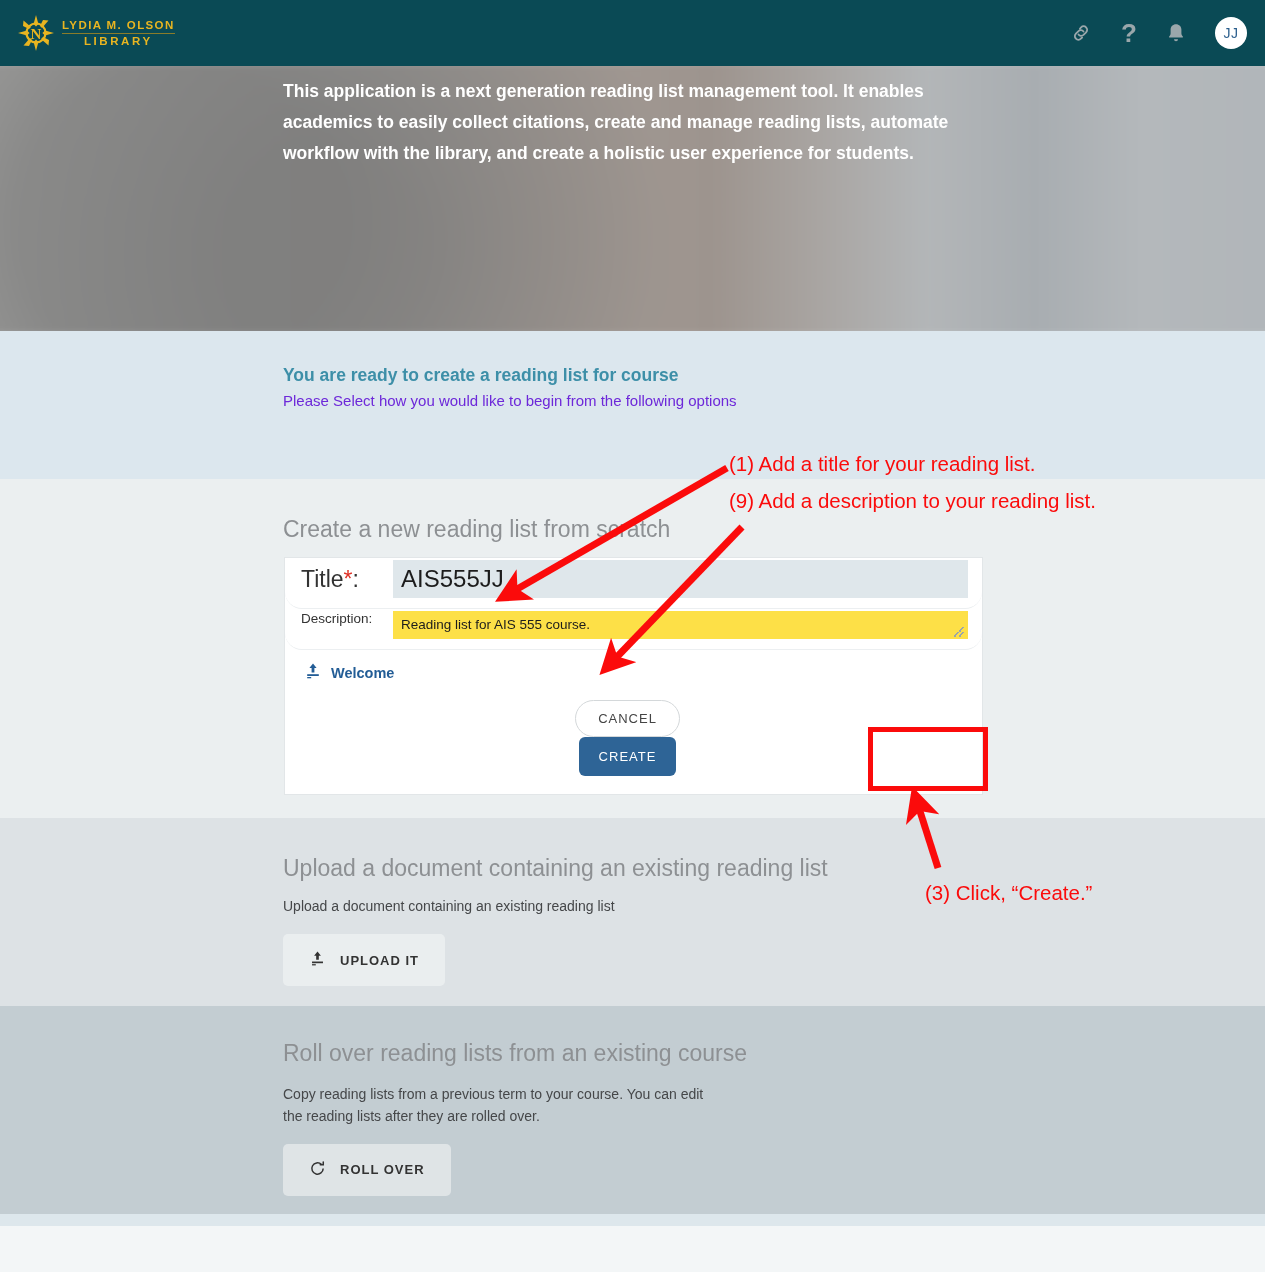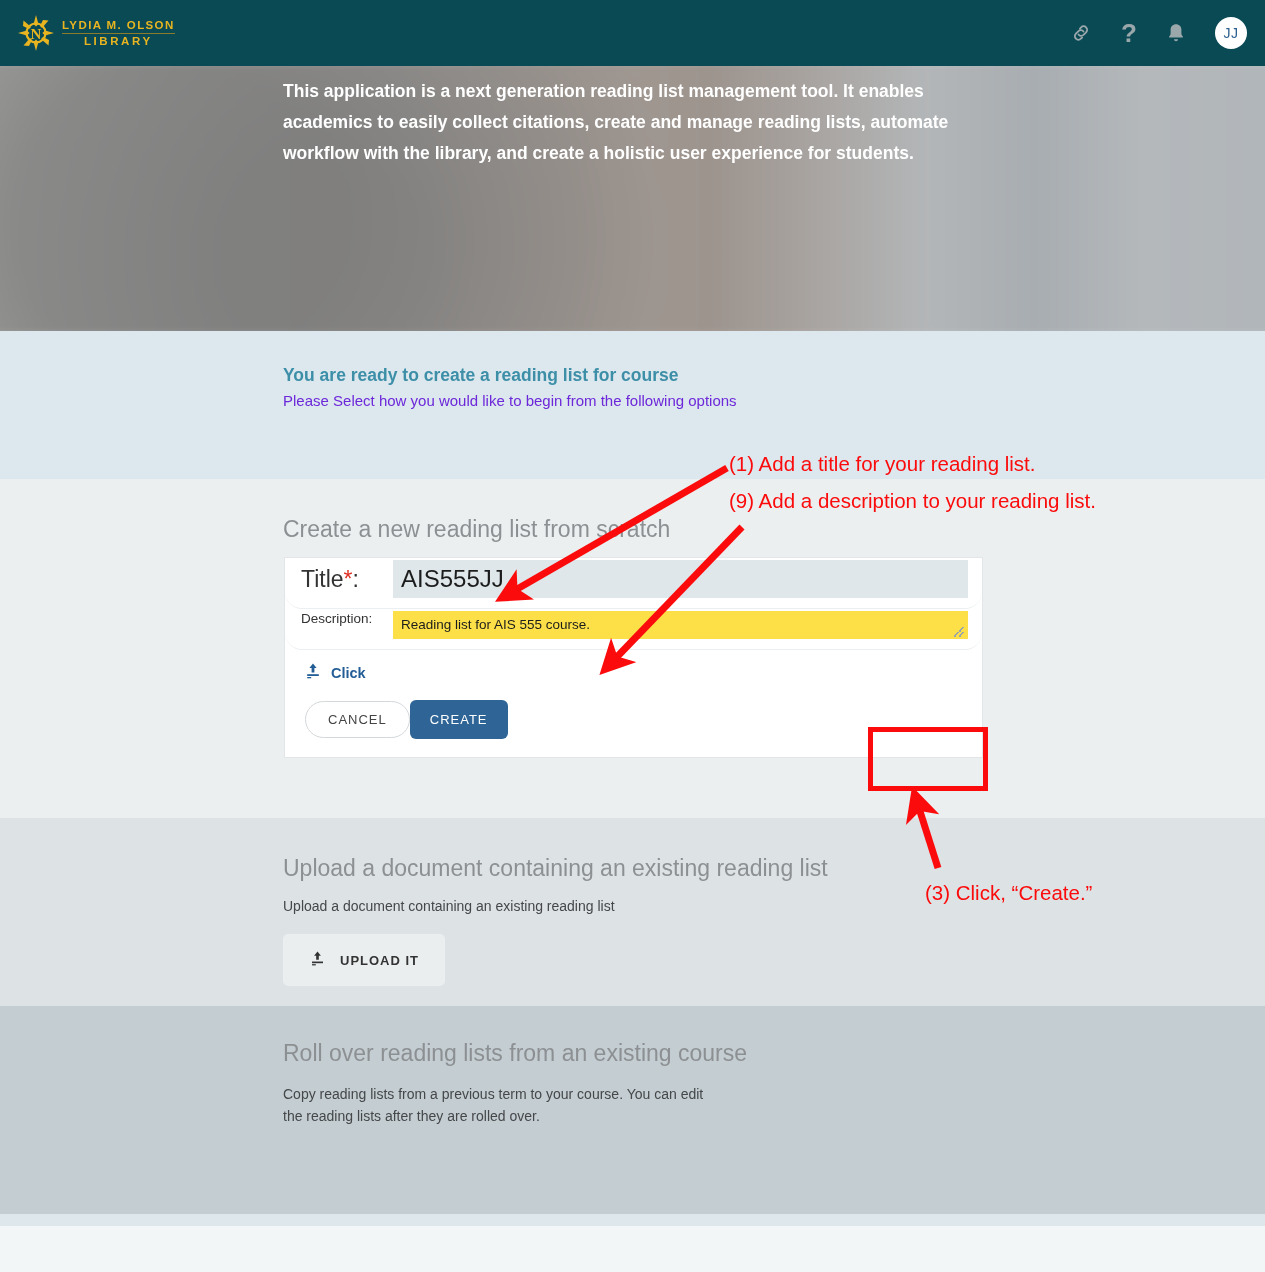--- a/index.html
+++ b/index.html
@@ -134,21 +134,22 @@
       linear-gradient(135deg, transparent 0 45%, #9aa5ab 45% 55%, transparent 55% 100%),
       linear-gradient(135deg, transparent 0 70%, #9aa5ab 70% 80%, transparent 80% 100%);
   }
   .import-row {
     display: flex; align-items: center; gap: 9px;
     padding: 12px 16px 10px 19px;
   }
   .import-label { color: #235d96; font-size: 14.5px; font-weight: bold; }
   .btn-row {
     display: flex; align-items: center; 
-    padding: 6px 20px 18px 20px;
+    padding: 6px 20px 18px 8px;
+    flex-direction: column;
   }
   .btn-cancel {
     background: #ffffff; border: 1px solid #d4d8da; border-radius: 20px;
     font-family: "Liberation Sans", sans-serif;
     font-size: 13px; letter-spacing: 1px; color: #444;
     padding: 10px 22px; cursor: pointer;
   }
   .btn-create {
     background: #2e6496; border: none; border-radius: 6px; color: #fff;
     font-family: "Liberation Sans", sans-serif;
@@ -286,21 +287,21 @@
       </div>
 
       <div class="import-row">
         <span>
           <svg width="18" height="18" viewBox="0 0 18 18">
             <path d="M9 1.5 5.4 6h2.2v4.4h2.8V6h2.2z" fill="#235d96"></path>
             <rect x="3.2" y="12.2" width="11.6" height="1.8" fill="#235d96"></rect>
             <rect x="3.2" y="15" width="4" height="1.3" fill="#235d96"></rect>
           </svg>
         </span>
-        <span class="import-label">Click</span>
+        <span class="import-label">Welcome</span>
       </div>
 
       <div class="btn-row">
         <button class="btn-cancel">CANCEL</button>
         <button class="btn-create">CREATE</button>
       </div>
 
     </div>
   </div>
 
@@ -315,20 +316,29 @@
           <rect x="3.2" y="15" width="4" height="1.3" fill="#333"></rect>
         </svg>
       </span>
       <span>UPLOAD IT</span>
     </button>
   </div>
 
   <div class="rollover-band">
     <div class="sec-head">Roll over reading lists from an existing course</div>
     <div class="sec-sub">Copy reading lists from a previous term to your course. You can edit the reading lists after they are rolled over.</div>
+    <button class="flatbtn">
+      <span>
+        <svg width="17" height="17" viewBox="0 0 18 18" fill="none" stroke="#333" stroke-width="1.6">
+          <path d="M15 9a6 6 0 1 1-1.9-4.4"></path>
+          <path d="M15.1 2v3.1h-3.2" stroke-linecap="round"></path>
+        </svg>
+      </span>
+      <span>ROLL OVER</span>
+    </button>
   </div>
 
   <div class="footer-band-a"></div>
   <div class="footer-band-b"></div>
 
   <div class="anno-layer">
     <svg width="1265" height="1272" style="position:absolute;inset:0;">
       <defs>
         <marker id="arrowhead" markerWidth="5" markerHeight="5" refX="2.2" refY="2.5" orient="auto">
           <polygon points="0,0 5,2.5 0,5 1.3,2.5" fill="#fb0b0b"></polygon>

